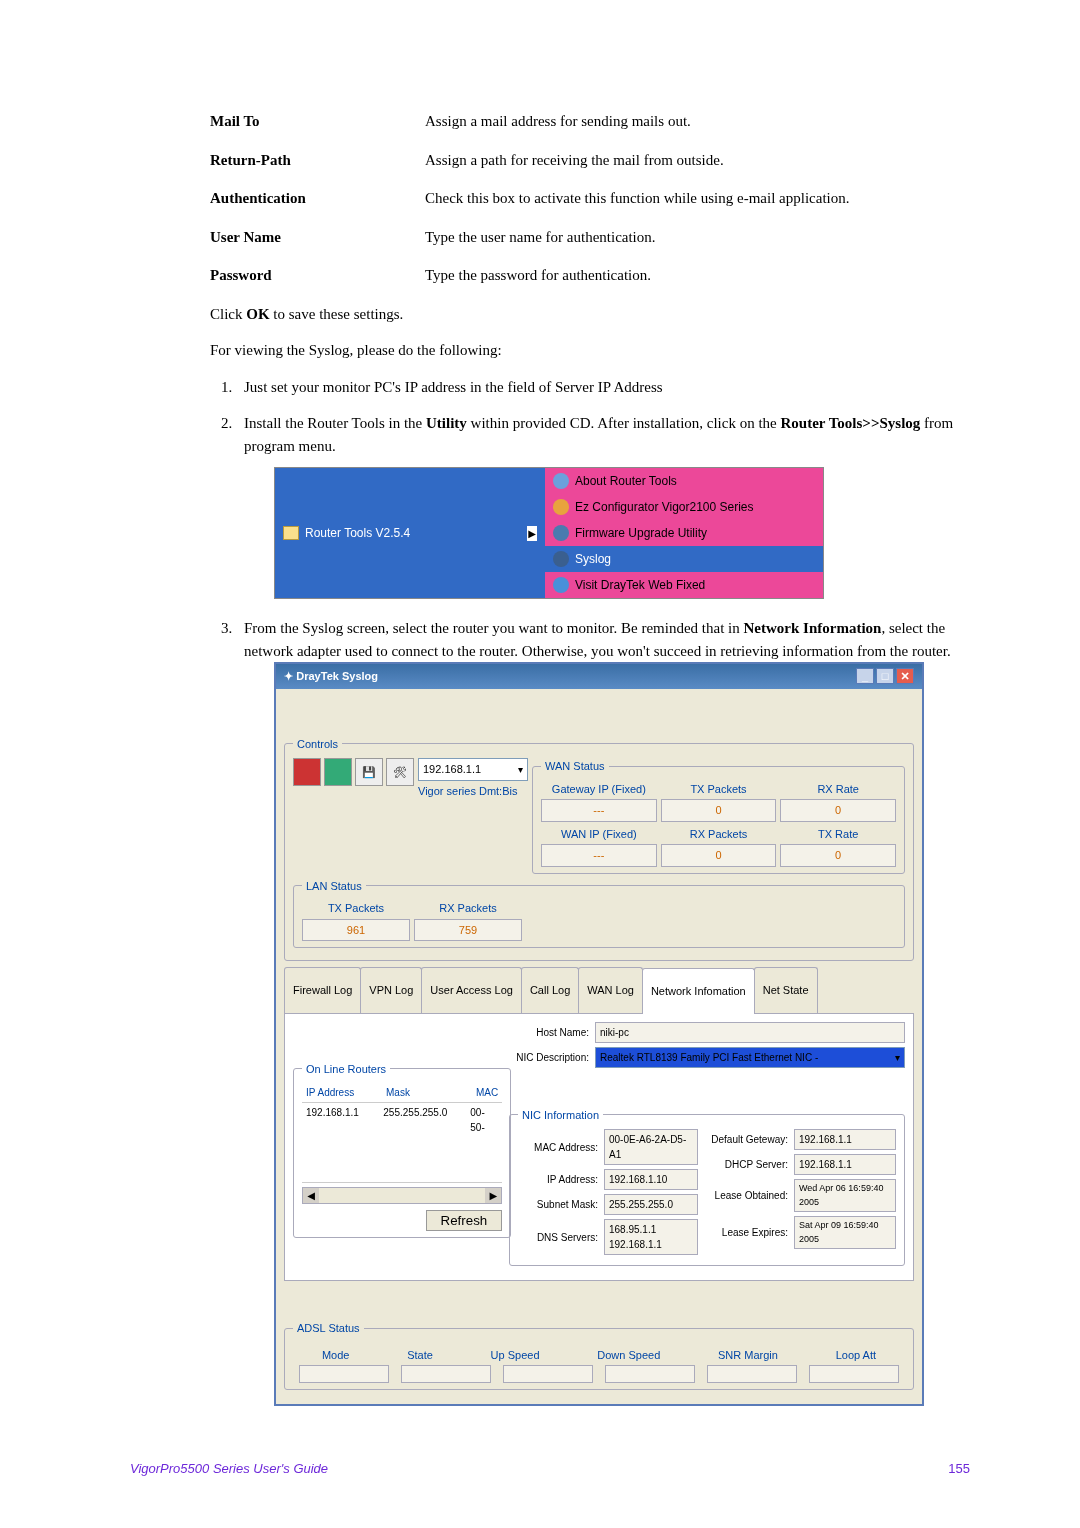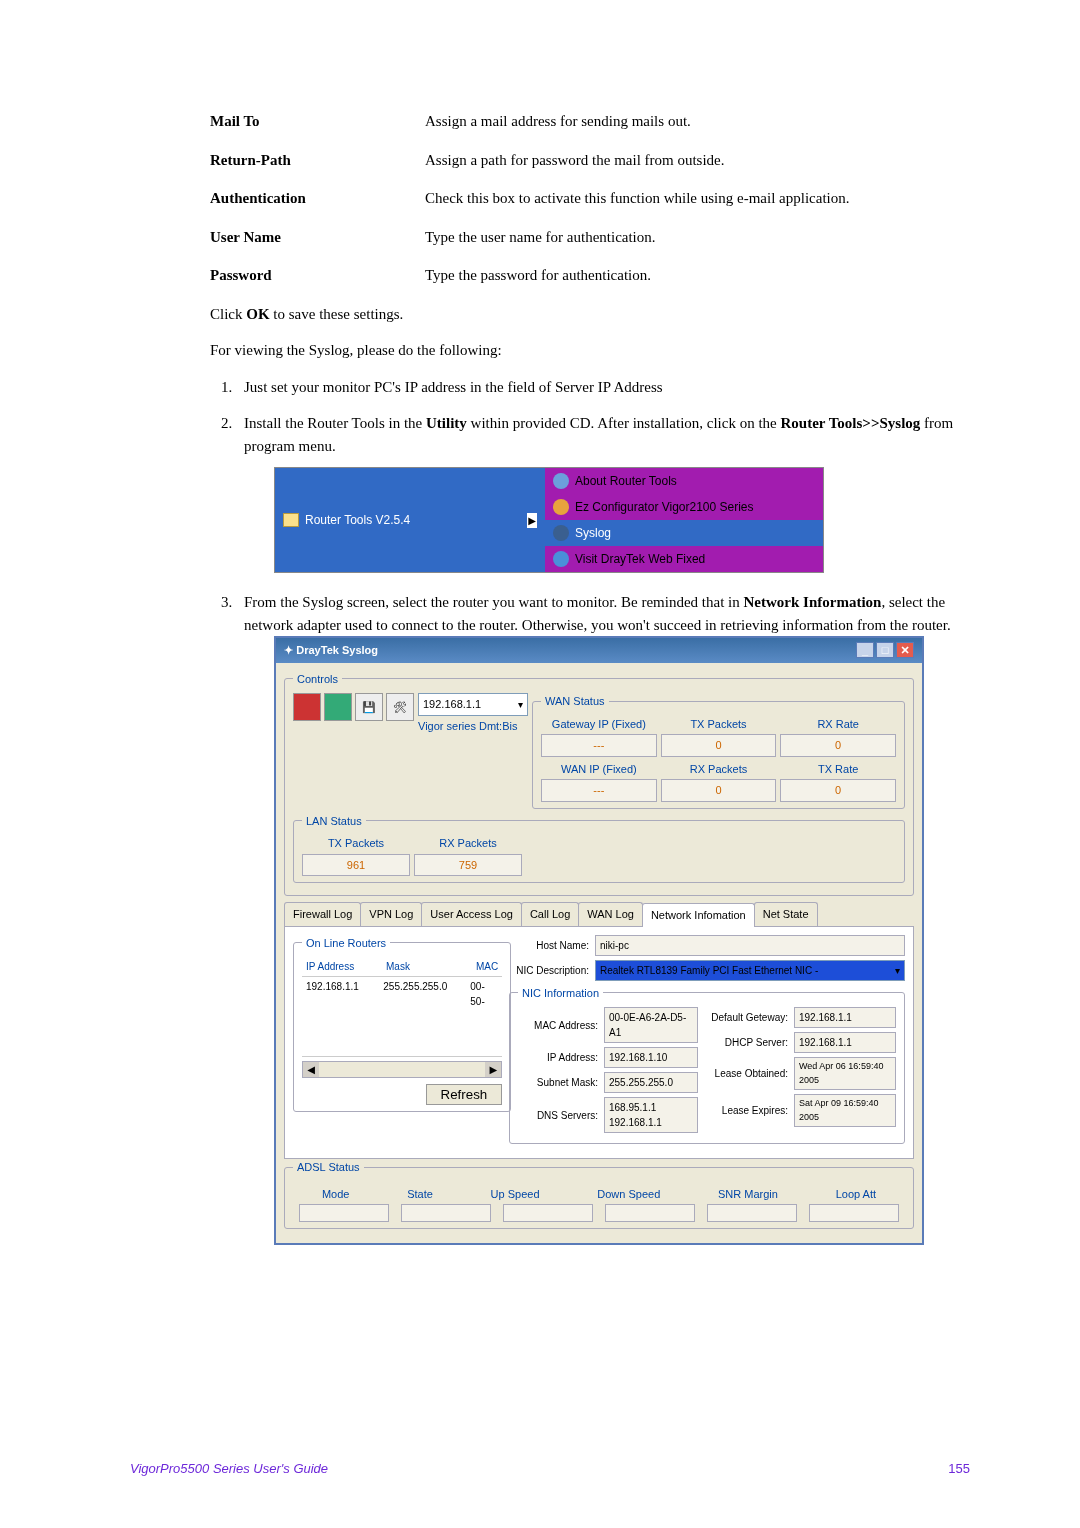--- a/index.html
+++ b/index.html
@@ -18,43 +18,43 @@
     .def-term { font-weight: bold; width: 215px; flex-shrink: 0; }
     .def-desc { flex: 1; }
     .para { margin-bottom: 14px; }
     ol { padding-left: 26px; margin-bottom: 10px; }
     ol li { margin-bottom: 14px; padding-left: 8px; }
     .img-placeholder { margin: 10px 0 18px 30px; }
     .menu-screenshot { display: flex; width: 550px; border: 1px solid #888; font-family: Tahoma, sans-serif; font-size: 12px; }
     .menu-left { width: 270px; background: #316ac5; color: #fff; padding: 12px 8px; display: flex; align-items: center; gap: 6px; }
     .menu-left-icon { width: 16px; height: 14px; background: #fae08c; border: 1px solid #b89a3e; display: inline-block; }
     .menu-left-arrow { margin-left: auto; color: #000; background: #fff; width: 10px; text-align: center; font-size:10px; }
-    .menu-right { flex: 1; background: #a21caf; }
+    .menu-right { flex: 1; background: #ec4899; }
     .menu-item { display: flex; align-items: center; gap: 6px; padding: 4px 8px; }
     .menu-item.selected { background: #316ac5; color: #fff; }
     .mi-icon { width: 16px; height: 16px; display:inline-block; border-radius:50%; }
     .syslog-screenshot { width: 650px; border: 2px solid #5a7bb8; background: #ece9d8; font-family: Tahoma, sans-serif; font-size: 11px; margin-left: 30px; }
     .syslog-title { background: linear-gradient(#3a6ea5, #5a8bc5); color: #fff; padding: 4px 8px; display:flex; justify-content:space-between; align-items:center; font-weight:bold; }
     .title-btns { display:flex; gap:2px; }
     .title-btn { width:18px; height:16px; background:#c7d4ea; border:1px solid #5a7bb8; display:flex; align-items:center; justify-content:center; font-size:11px; }
     .title-btn.close { background:#e55c4d; color:#fff; }
     .syslog-body { padding: 8px; }
-    fieldset { border:1px solid #aab; padding:6px 8px; margin-bottom:6px; border-radius:3px; }
+    fieldset { border:1px solid #aab; padding:6px 8px; margin-bottom:6px; border-radius:3px;margin-top:39px; }
     legend { color:#0046a6; padding:0 4px; font-size:11px; }
     .controls-row { display:flex; gap:4px; align-items:flex-start; }
     .tb-btn { width:28px; height:28px; border:1px solid #999; background:#eee; display:flex; align-items:center; justify-content:center; }
     .ip-box { width:110px; border:1px solid #7f9db9; background:#fff; padding:2px 4px; display:flex; align-items:center; justify-content:space-between; }
     .ip-chev { font-size:10px; }
     .series-lbl { color:#0046a6; font-size:11px; margin-top:2px; }
     .status-row { display:flex; justify-content:space-between; gap:4px; }
     .stat-col { flex:1; text-align:center; }
     .stat-label { color:#0046a6; font-size:11px; }
     .stat-val { border:1px solid #aab; background:#f4f2e9; padding:2px; color:#cc6600; font-size:11px; margin-top:2px; }
     .tabs { display:flex; border-bottom:1px solid #aab; margin-top:6px; font-size:11px; }
-    .tab { padding:3px 8px; border:1px solid #aab; border-bottom:none; background:#ece9d8; margin-right:-1px; border-radius:3px 3px 0 0; }
+    .tab { padding:14px 8px; border:1px solid #aab; border-bottom:none; background:#ece9d8; margin-right:-1px; border-radius:3px 3px 0 0; }
     .tab.active { background:#fff; position:relative; top:1px; }
     .tab-body { border:1px solid #aab; border-top:none; background:#fff; padding:8px; display:flex; gap:10px; }
     .tb-left { width:206px; }
     .tb-right { flex:1; }
     .routers-head { display:flex; color:#0046a6; font-size:10px; border-bottom:1px solid #ccc; }
     .routers-head span { padding:2px 4px; }
     .routers-body { height:80px; border-bottom:1px solid #ccc; font-size:10px; padding:2px 4px; display:flex; }
     .scroll-row { display:flex; margin-top:4px; border:1px solid #aab; }
     .scroll-btn { width:16px; background:#d4d0c8; text-align:center; font-size:10px; }
     .scroll-track { flex:1; background:#ece9d8; }
@@ -74,21 +74,21 @@
   </style>
 </head>
 <body>
 
 <div class="def-row">
   <div class="def-term">Mail To</div>
   <div class="def-desc">Assign a mail address for sending mails out.</div>
 </div>
 <div class="def-row">
   <div class="def-term">Return-Path</div>
-  <div class="def-desc">Assign a path for password the mail from outside.</div>
+  <div class="def-desc">Assign a path for receiving the mail from outside.</div>
 </div>
 <div class="def-row">
   <div class="def-term">Authentication</div>
   <div class="def-desc">Check this box to activate this function while using e-mail application.</div>
 </div>
 <div class="def-row">
   <div class="def-term">User Name</div>
   <div class="def-desc">Type the user name for authentication.</div>
 </div>
 <div class="def-row">
@@ -112,20 +112,24 @@
           <span class="menu-left-arrow">▶</span>
         </div>
         <div class="menu-right">
           <div class="menu-item">
               <span class="mi-icon" style="background:#6ca0dc"></span>
               <span>About Router Tools</span>
             </div>
           <div class="menu-item">
               <span class="mi-icon" style="background:#e8a33d"></span>
               <span>Ez Configurator Vigor2100 Series</span>
+            </div>
+          <div class="menu-item">
+              <span class="mi-icon" style="background:#4a7baf"></span>
+              <span>Firmware Upgrade Utility</span>
             </div>
           <div class="menu-item selected">
               <span class="mi-icon" style="background:#3a5f8f"></span>
               <span>Syslog</span>
             </div>
           <div class="menu-item">
               <span class="mi-icon" style="background:#4a90d9"></span>
               <span>Visit DrayTek Web Fixed</span>
             </div>
         </div>

